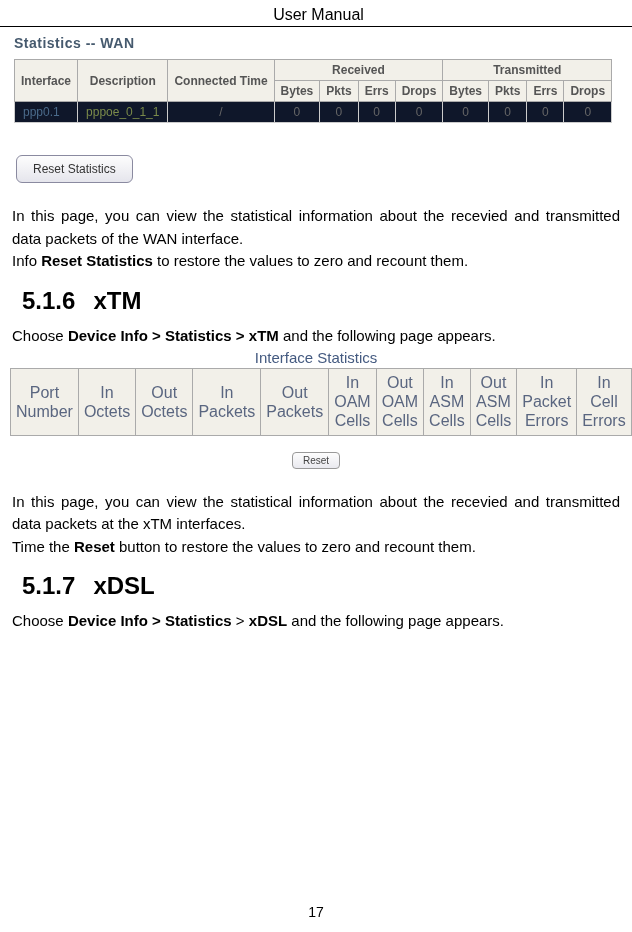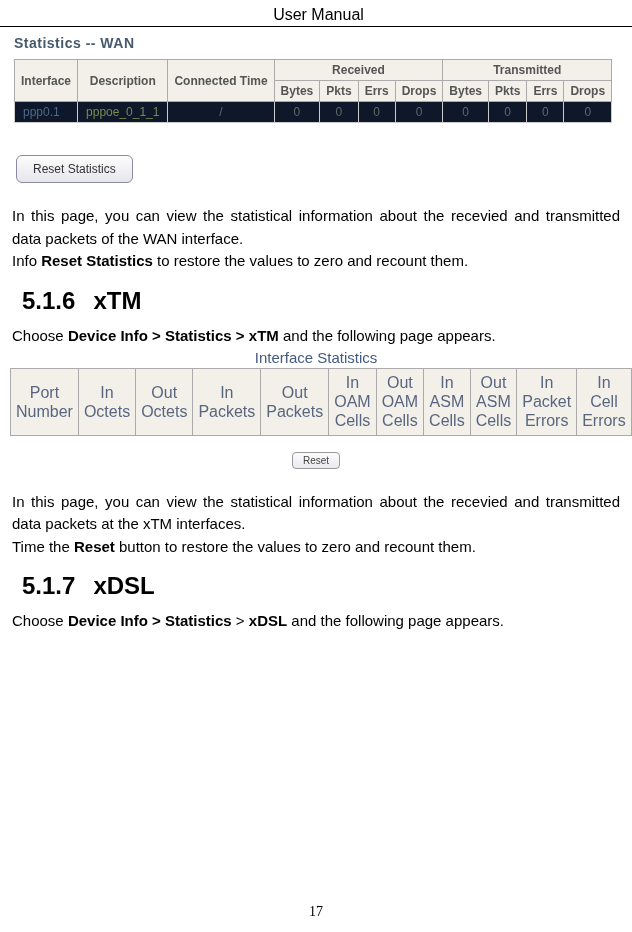--- a/index.html
+++ b/index.html
@@ -114,21 +114,20 @@
     font-size: 10px;
     color: #444;
     cursor: pointer;
   }
   .page-number {
     position: absolute;
     bottom: 12px;
     left: 0; right: 0;
     text-align: center;
     font-size: 14px;
-    font-family: Liberation Serif, serif;
   }
   b { font-weight: bold; }
 </style>
 </head>
 <body>
 
 <div class="header-title">User Manual</div>
 
 <div class="content">
 

